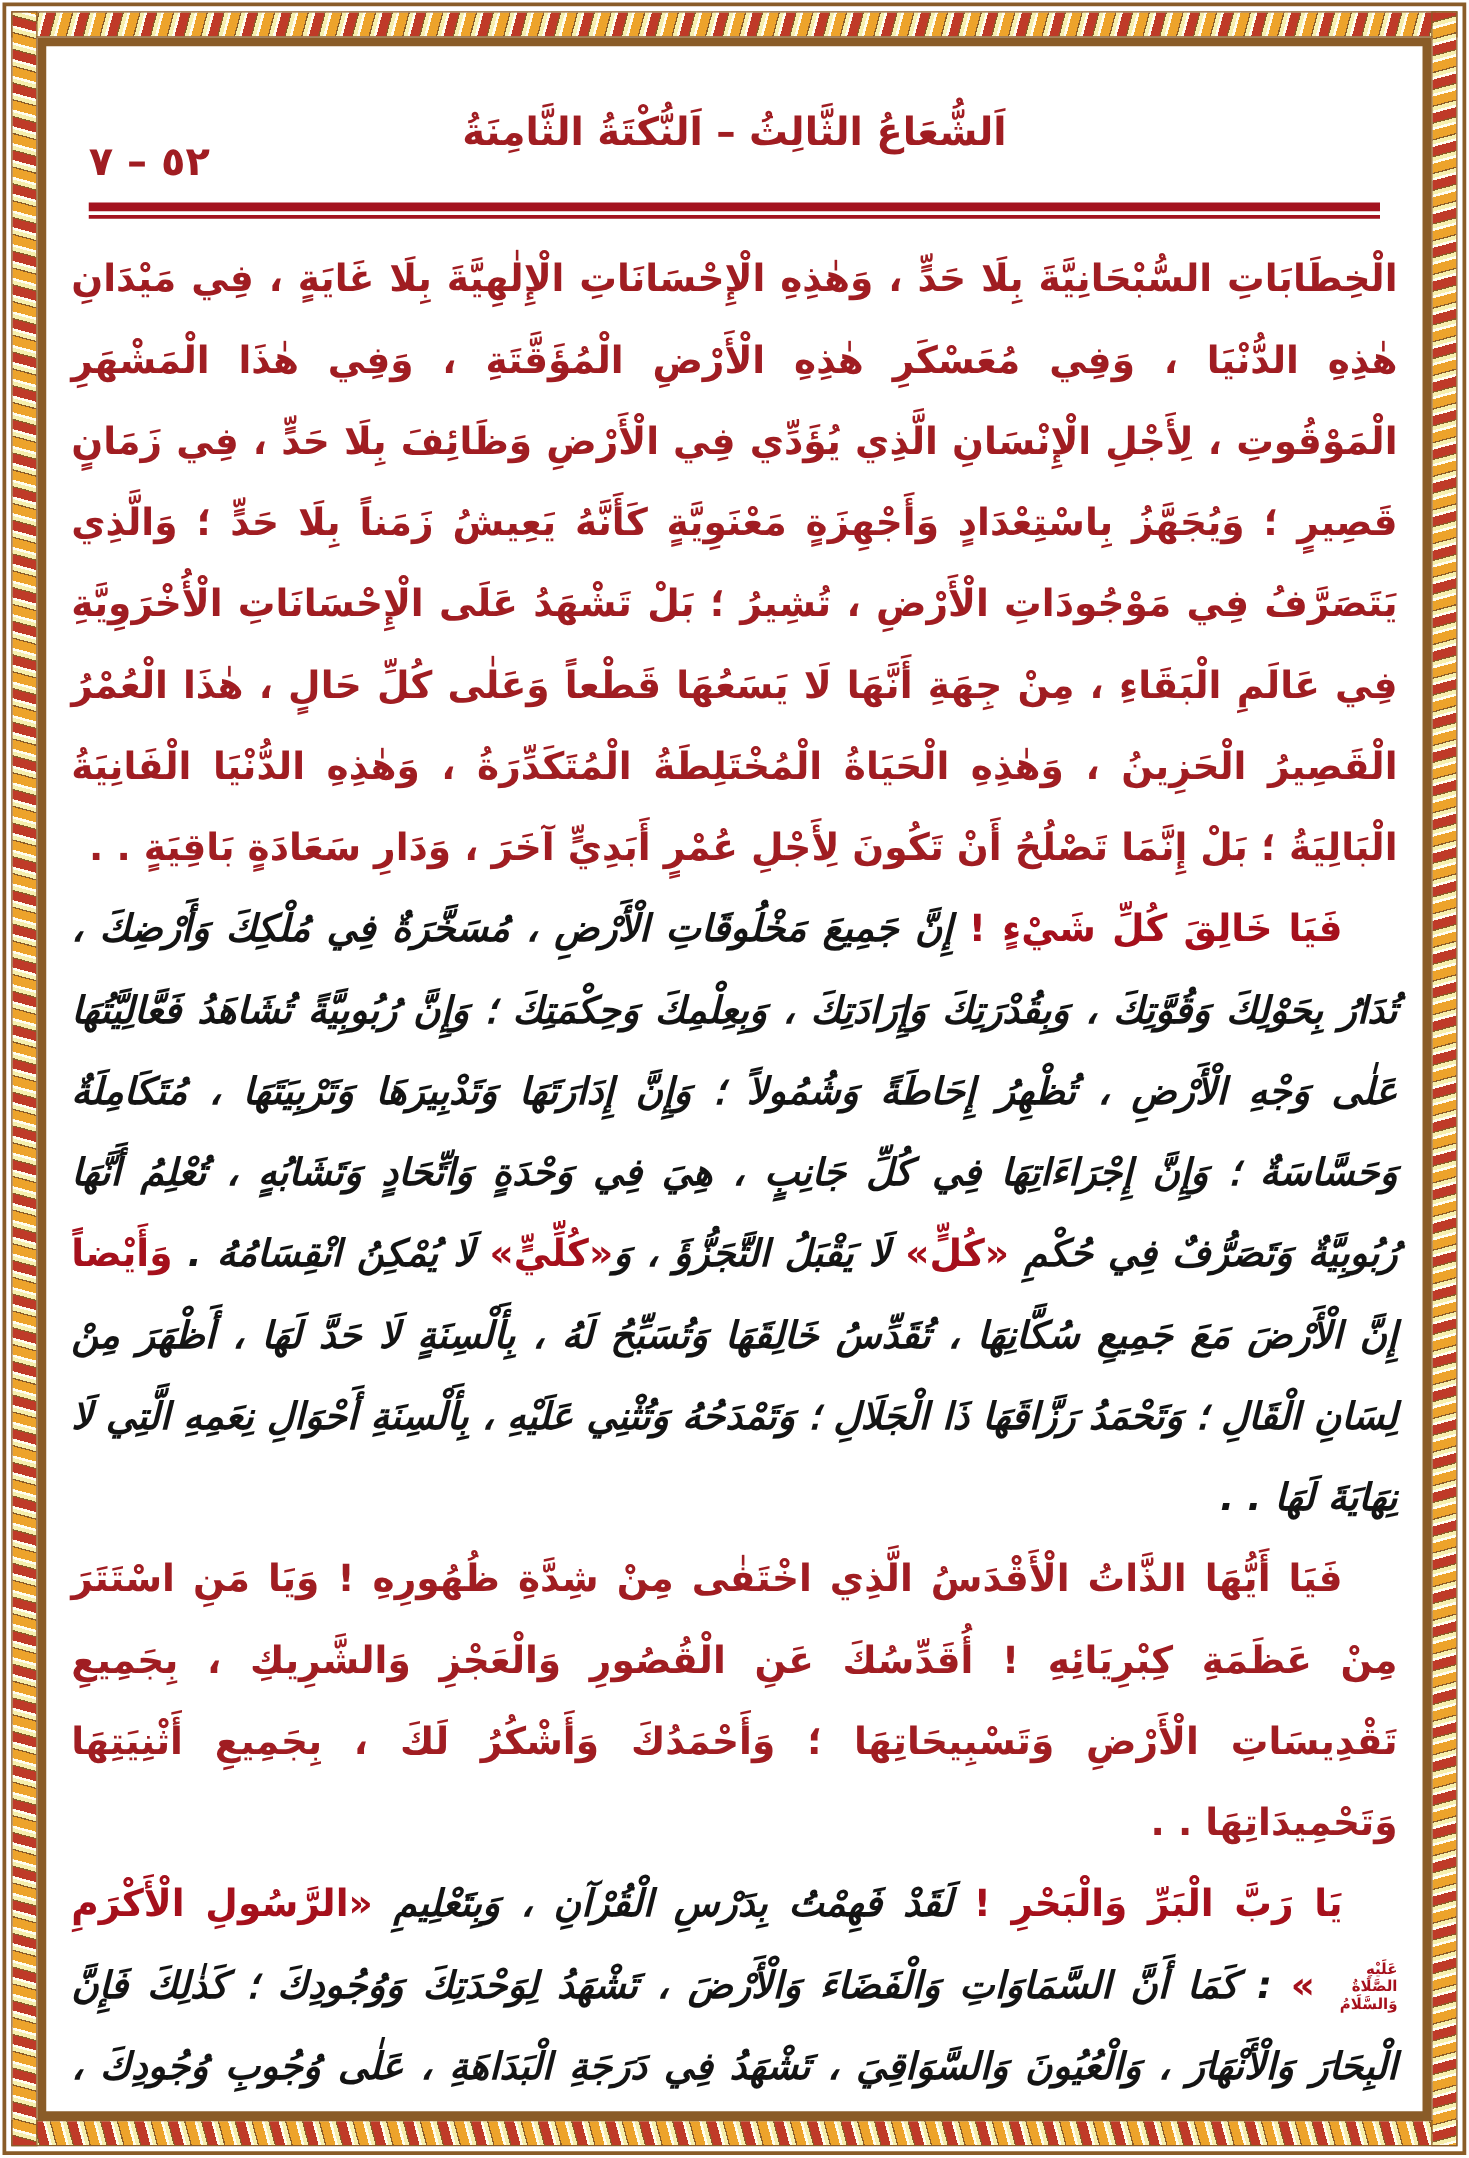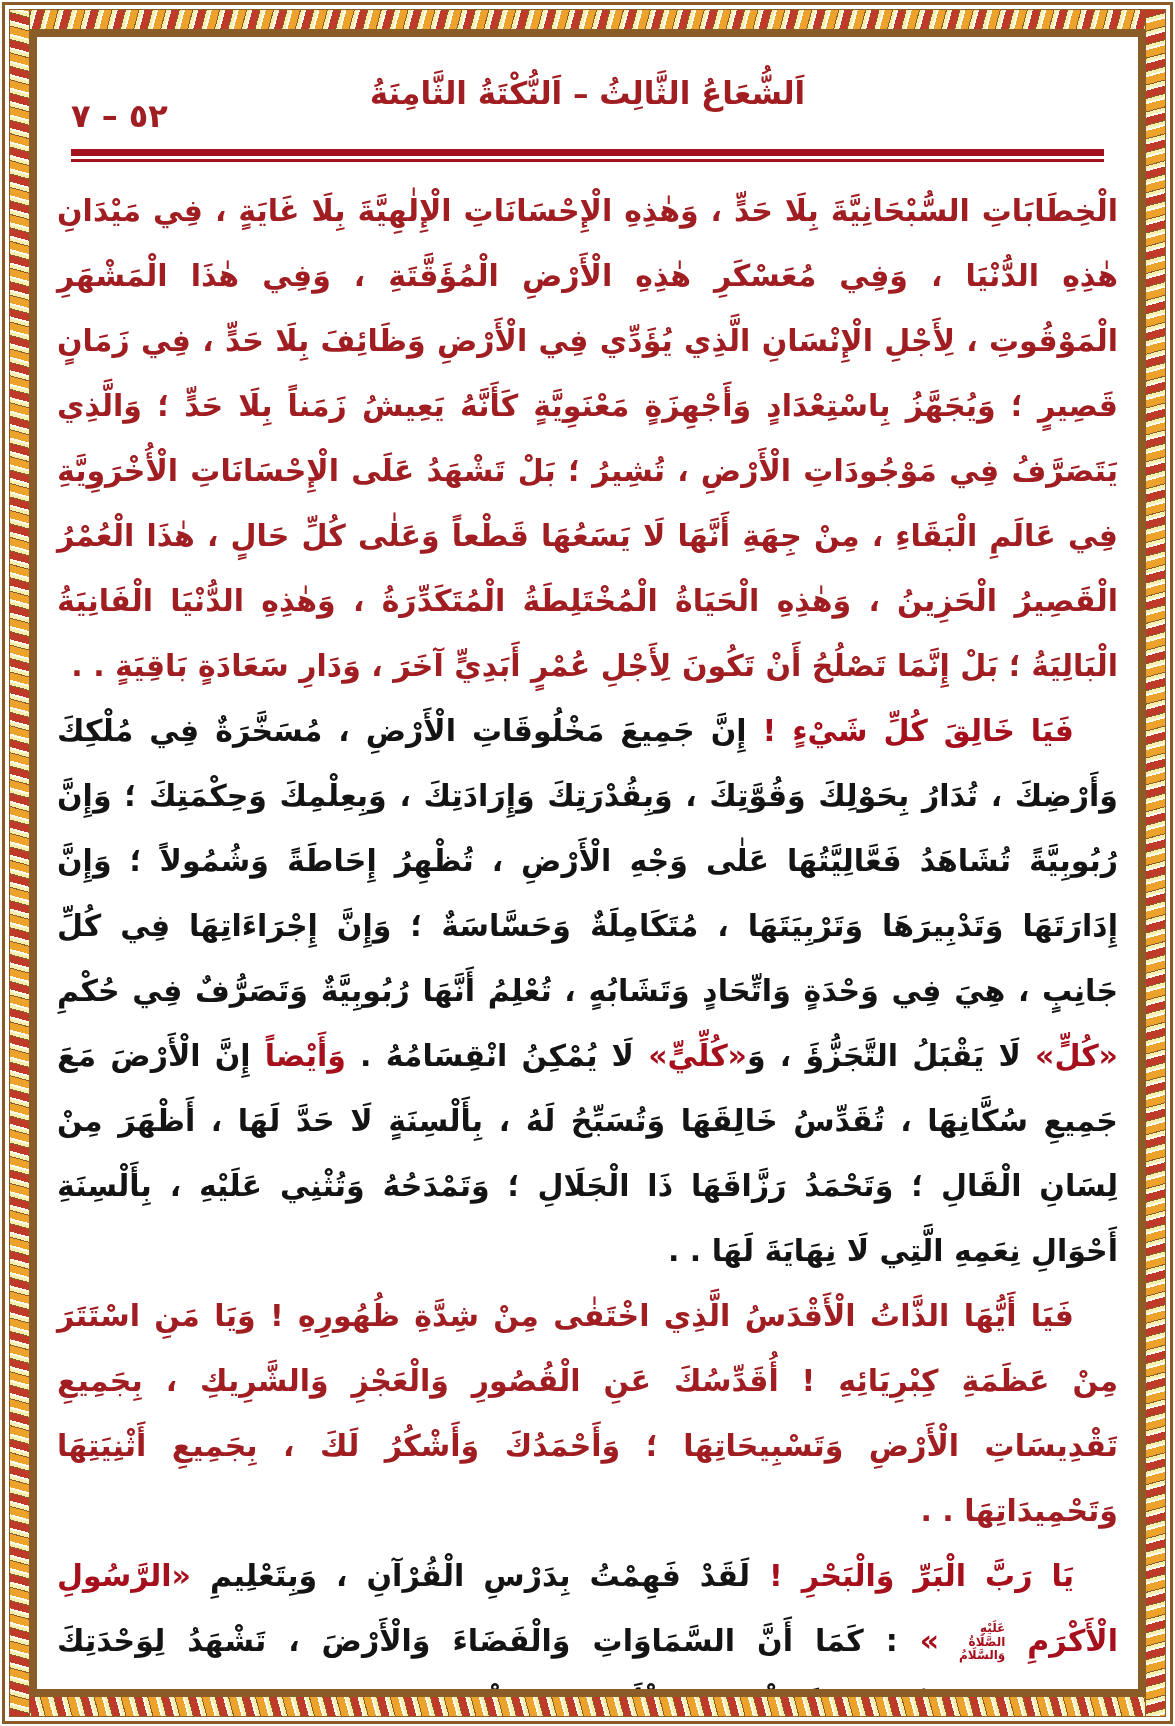--- a/index.html
+++ b/index.html
@@ -51,21 +51,21 @@
   .band-left{left:9px;}
   .band-right{right:9px;transform:scaleY(-1);}
   .frame-inner{
     position:absolute;inset:30px;
     border:7px solid var(--border_brown);
     pointer-events:none;
   }
   
   .content{
     position:absolute;inset:37px;
-    padding:4px 20px;
+    padding:17px 20px;
     overflow:hidden;
   }
   .header{position:relative;padding-top:34px;height:70px;}
   .title{
     text-align:center;
     font-size:31px;font-weight:bold;
     color:var(--text_red);
     letter-spacing:0.5px;
   }
   .page-ref{
@@ -79,21 +79,21 @@
   .rule-thin{height:3px;background:var(--rule_red);margin-top:3px;}
   .body-text{
     margin-top:16px;
     font-size:30px;font-weight:bold;
     line-height:65px;
     text-align:justify;
     color:var(--text_black);
   }
   .para{margin:0;}
   .para.indent{text-indent:44px;}
-  .seg-black{color:var(--text_black);}
+  .seg-black{color:var(--text_black);font-style:italic;}
   .seg-red{color:var(--accent_red);}
   .para-red .seg-red,.para-red{color:var(--text_red);}
   .seg-salawat{
     display:inline-block;
     width:66px;
     font-size:12px;font-weight:bold;
     line-height:1.15;
     text-align:right;
     vertical-align:middle;
     white-space:normal;

